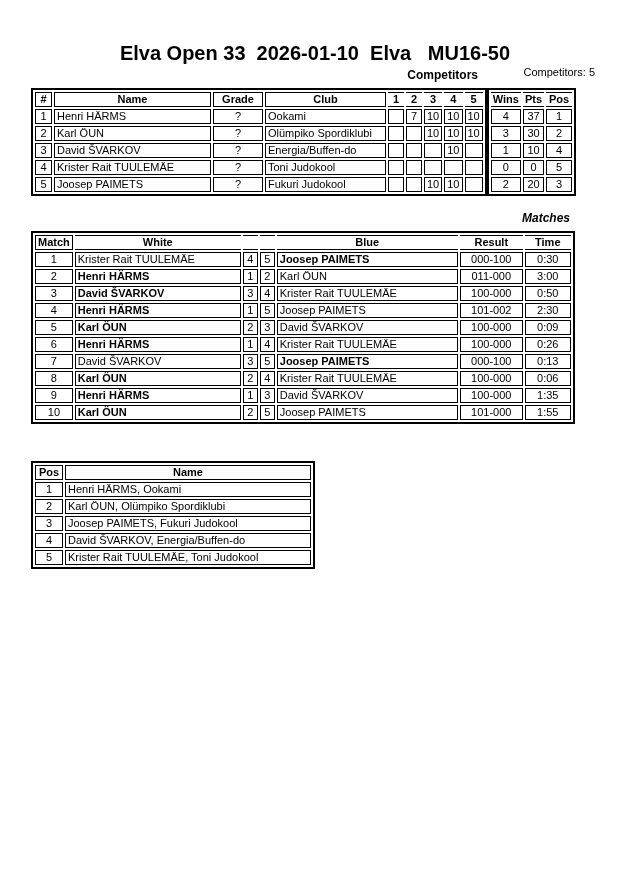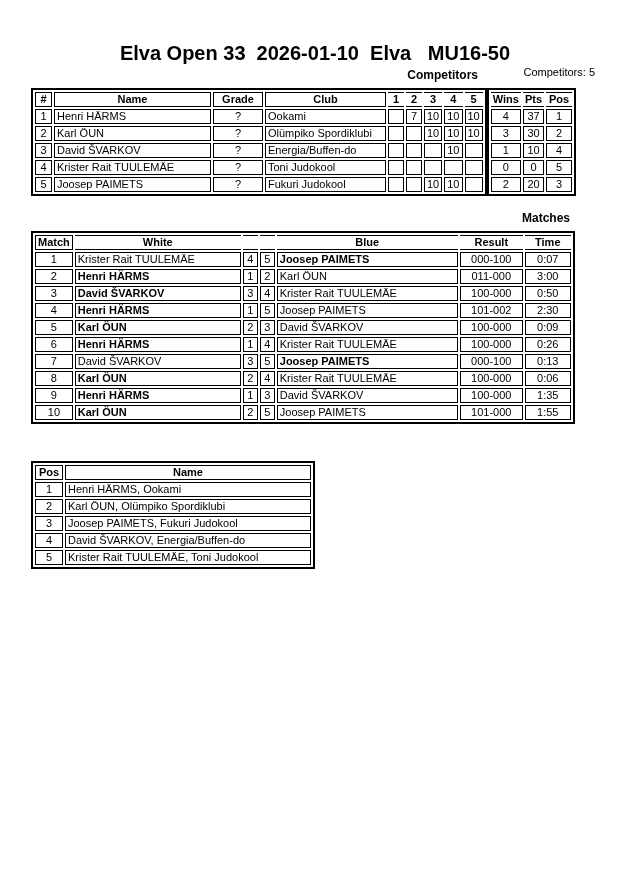--- a/index.html
+++ b/index.html
@@ -12,21 +12,21 @@
     position:absolute;top:42px;left:0;width:630px;text-align:center;
     font-size:20px;font-weight:bold;white-space:pre;letter-spacing:0px;
   }
   .comp-count{
     position:absolute;top:66px;right:35px;font-size:11px;margin-left:28px;
   }
   .heading{
     position:absolute;font-size:12px;font-weight:bold;text-align:right;
   }
   .h-comp{top:68px;left:31px;width:447px;}
-  .h-match{top:211px;left:31px;width:539px;}
+  .h-match{top:211px;left:31px;width:539px;font-style:italic;}
   .h-res{top:443px;left:31px;width:284px;margin-top:20px;}
 
   .comp-wrap{position:absolute;top:88px;left:31px;display:flex;align-items:flex-start;}
   .match-wrap{position:absolute;top:231px;left:31px;border-radius:11px;}
   .res-wrap{position:absolute;top:461px;left:31px;}
 
   table.tbl{
     border-collapse:separate;border-spacing:2px;
     border:2px solid #000;background:#fff;table-layout:fixed;
   }
@@ -212,21 +212,21 @@
         </tr>
       </thead>
       <tbody id="match-body">
   <tr>
     <td>1</td>
     <td class="l">Krister Rait TUULEMÄE</td>
     <td>4</td>
     <td>5</td>
     <td class="l bold">Joosep PAIMETS</td>
     <td>000-100</td>
-    <td>0:07</td>
+    <td>0:30</td>
   </tr>
 
   <tr>
     <td>2</td>
     <td class="l bold">Henri HÄRMS</td>
     <td>1</td>
     <td>2</td>
     <td class="l">Karl ÖUN</td>
     <td>011-000</td>
     <td>3:00</td>

